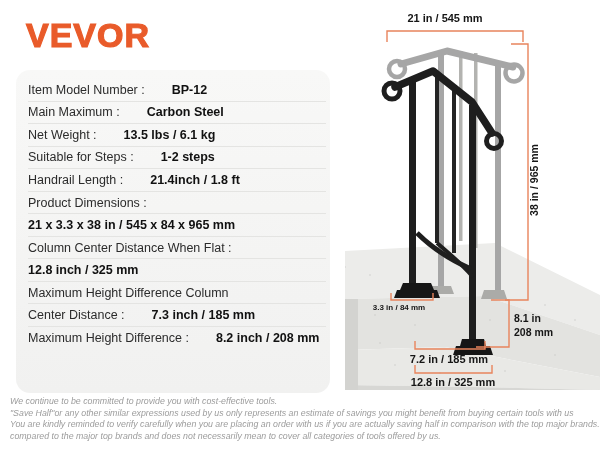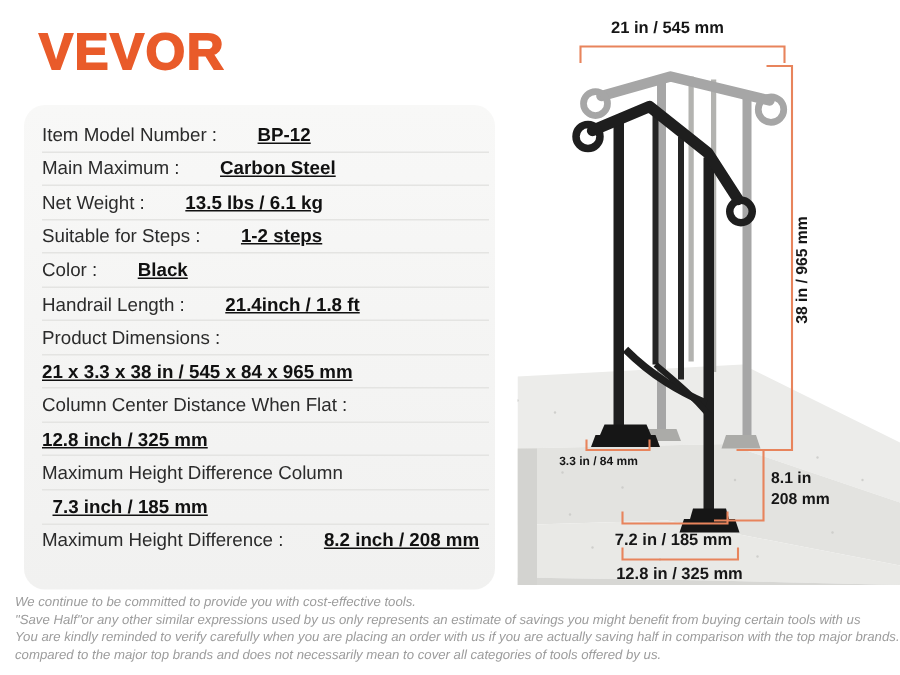--- a/index.html
+++ b/index.html
@@ -17,21 +17,21 @@
     background:linear-gradient(180deg,#f8f8f7 0%,#f1f1f0 100%);
     border-radius:14px; box-sizing:border-box; padding-top:9px;
   }
   .row {
     height:21.55px; margin:0 4px 0 12px;
     display:flex; align-items:center; white-space:nowrap;
     border-bottom:1px solid #e4e4e2;
     font-size:12.5px; color:#2b2b2b;gap:20px;
   }
   .row:last-child { border-bottom:none; }
-  .row .val { font-weight:bold; color:#111; margin-left:7px;text-decoration:underline; }
+  .row .val { font-weight:bold; color:#111; margin-left:7px; }
   .row .val.vo { margin-left:0; }
   .diagram { position:absolute; left:345px; top:5px; }
   svg text { font-family:"Liberation Sans", sans-serif; font-weight:bold; fill:#161616; }
   .disclaimer {
     position:absolute; left:10px; top:396px;
     font-size:8.8px; line-height:11.6px; color:#9c9c9c; white-space:nowrap;font-style:italic;
   }
 </style>
 </head>
 <body>
@@ -49,43 +49,40 @@
   </div>
   <div class="row">
     <span>Net Weight :</span>
     <span class="val">13.5 lbs / 6.1 kg</span>
   </div>
   <div class="row">
     <span>Suitable for Steps :</span>
     <span class="val">1-2 steps</span>
   </div>
   <div class="row">
-    <span>Color :</span>
-    <span class="val">Black</span>
-  </div>
-  <div class="row">
     <span>Handrail Length :</span>
     <span class="val">21.4inch / 1.8 ft</span>
   </div>
   <div class="row">
     <span>Product Dimensions :</span>
   </div>
   <div class="row">
     <span class="val vo">21 x 3.3 x 38 in / 545 x 84 x 965 mm</span>
   </div>
   <div class="row">
     <span>Column Center Distance When Flat :</span>
   </div>
   <div class="row">
     <span class="val vo">12.8 inch / 325 mm</span>
   </div>
   <div class="row">
     <span>Maximum Height Difference Column</span>
   </div>
   <div class="row">
+    <span>Center Distance :</span>
     <span class="val">7.3 inch / 185 mm</span>
   </div>
   <div class="row">
     <span>Maximum Height Difference :</span>
     <span class="val">8.2 inch / 208 mm</span>
   </div>
 </div>
 
 <svg class="diagram" width="255" height="385" viewBox="0 0 255 385">
 

